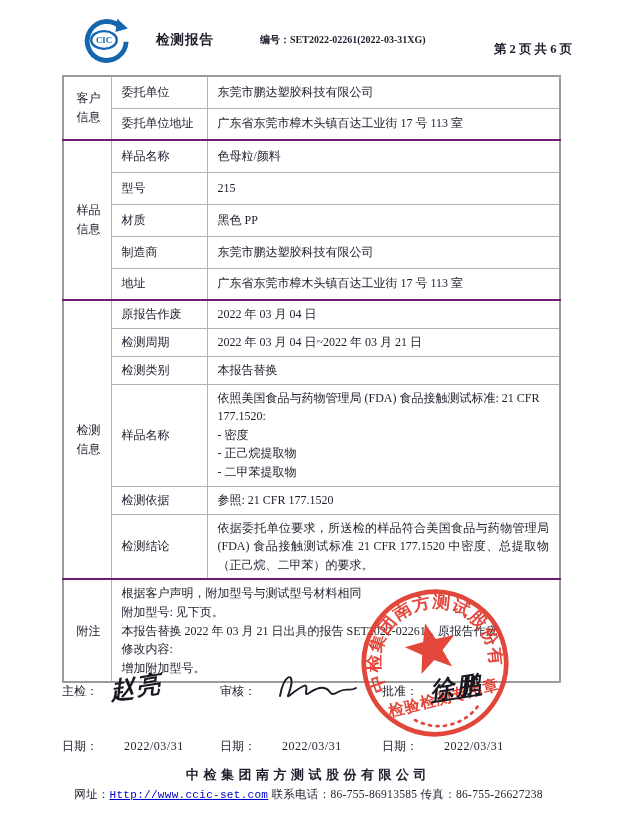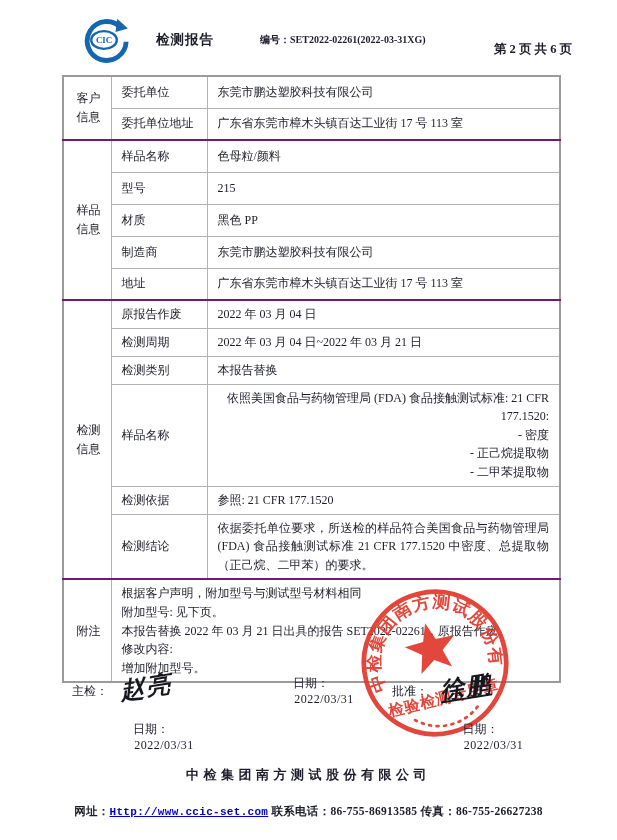--- a/index.html
+++ b/index.html
@@ -21,45 +21,45 @@
   
   table.rpt { position:absolute; top:75px; left:62px; width:497px;
               border-collapse:collapse; table-layout:fixed; font-size:12px; }
   table.rpt { border:2px solid #9b9b9b; }
   table.rpt td { border:1px solid #b2b2b2; padding:4px 10px; vertical-align:middle;
                  line-height:1.55; word-break:break-word; }
   tr.sec td { border-top:2px solid #701a75; }
   td.grp { text-align:right; white-space:pre-line; padding:4px 4px; line-height:1.8; }
   tr.h32 { height:32px; }
   tr.h28 { height:28px; }
-  td.ml  { white-space:pre-line; line-height:1.75; padding:5px 10px;text-align:right; }
+  td.ml  { white-space:pre-line; line-height:1.75; padding:5px 10px; }
   td.just{ text-align:justify; line-height:1.55; padding:5px 10px; }
   td.note{ white-space:pre-line; line-height:1.62; padding:6px 12px; }
 
   
   .stamp { position:absolute; left:356px; top:584px; width:158px; height:158px;
            transform:rotate(-14deg); opacity:0.92; z-index:4; pointer-events:none; }
 
   
-  .sigs { position:absolute; top:668px; left:72px; width:497px;
+  .sigs { position:absolute; top:668px; left:62px; width:497px;
           display:grid; grid-template-columns:158px 162px 177px; font-size:12px; z-index:5; }
   .sig-col { position:relative; }
   .sig-row { display:flex; align-items:center; height:46px; }
   .sig-label { white-space:nowrap; }
   .sig-ink { margin-left:14px; position:relative; top:-4px; }
   .sig-name { display:inline-block; font-weight:bold; font-size:24px; color:#17171f;
               transform:rotate(-9deg) skewX(-16deg); letter-spacing:2px; }
-  .date-row { display:flex; align-items:center; margin-top:7px;flex-direction:column; }
+  .date-row { display:flex; align-items:center; margin-top:24px; }
   .date-val { margin-left:26px; letter-spacing:0.5px; }
 
   
   .foot { position:absolute; top:766px; left:0; width:617px; text-align:center; }
   .foot-co { font-weight:bold; font-size:13px; letter-spacing:4.5px; }
   .foot-line { font-size:11.5px; margin-top:6px; letter-spacing:0.3px; }
-  .foot-line2 { font-size:11.5px; margin-top:20px; letter-spacing:0.3px;font-weight:bold; }
+  .foot-line2 { font-size:11.5px; margin-top:3px; letter-spacing:0.3px; }
   .foot-link { color:#0000cc; text-decoration:underline; cursor:pointer;
                font-family:"Liberation Mono","DejaVu Sans Mono",monospace; font-size:11px; }
 </style>
 </head>
 <body>
 
 <div class="page">
 
   <div class="hdr">
     <svg class="logo" viewBox="0 0 60 52">
@@ -176,20 +176,26 @@
         <span class="sig-label">主检：</span>
         <span class="sig-ink sig-name">赵亮</span>
       </div>
       <div class="date-row">
         <span class="sig-label">日期：</span>
         <span class="date-val">2022/03/31</span>
       </div>
     </div>
 
     <div class="sig-col">
+      <div class="sig-row">
+        <span class="sig-label">审核：</span>
+        <svg class="sig-ink" width="92" height="38" viewBox="0 0 92 38">
+          <path d="M10 28 C 14 6, 24 4, 21 18 C 19 28, 14 32, 24 24 C 34 17, 38 14, 36 24 C 35 31, 44 18, 54 20 C 62 21, 58 30, 68 24 C 76 19, 80 24, 86 20" fill="none" stroke="#1b1b26" stroke-width="1.9" stroke-linecap="round"></path>
+        </svg>
+      </div>
       <div class="date-row">
         <span class="sig-label">日期：</span>
         <span class="date-val">2022/03/31</span>
       </div>
     </div>
 
     <div class="sig-col">
       <div class="sig-row">
         <span class="sig-label">批准：</span>
         <span class="sig-ink sig-name" style="text-decoration:underline;">徐鹏</span>

